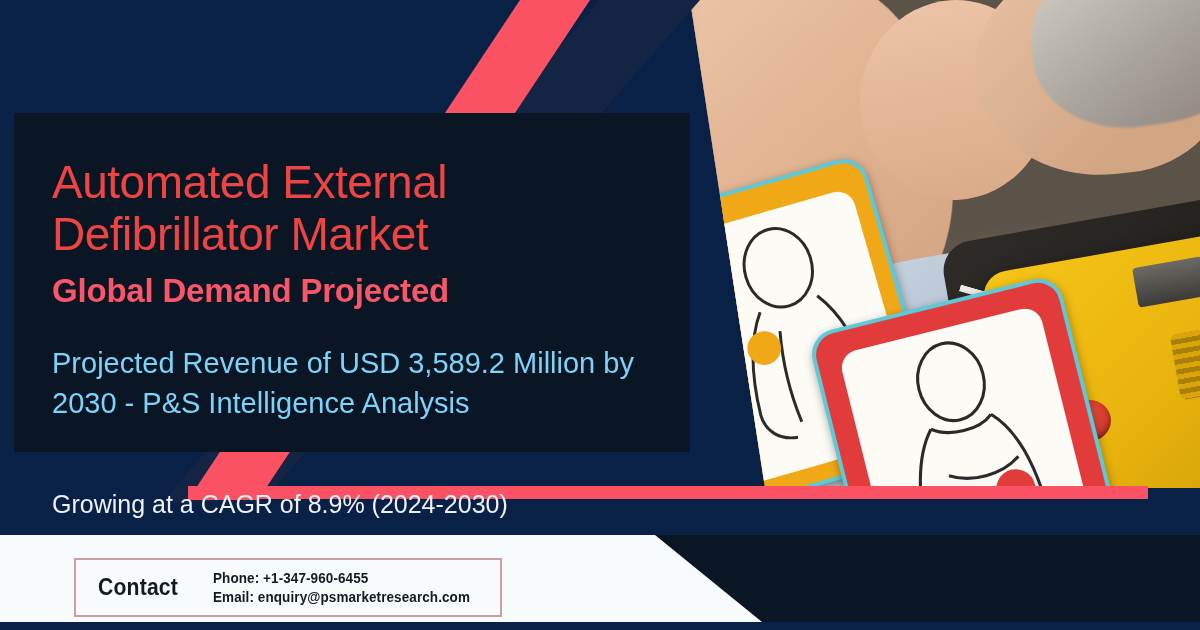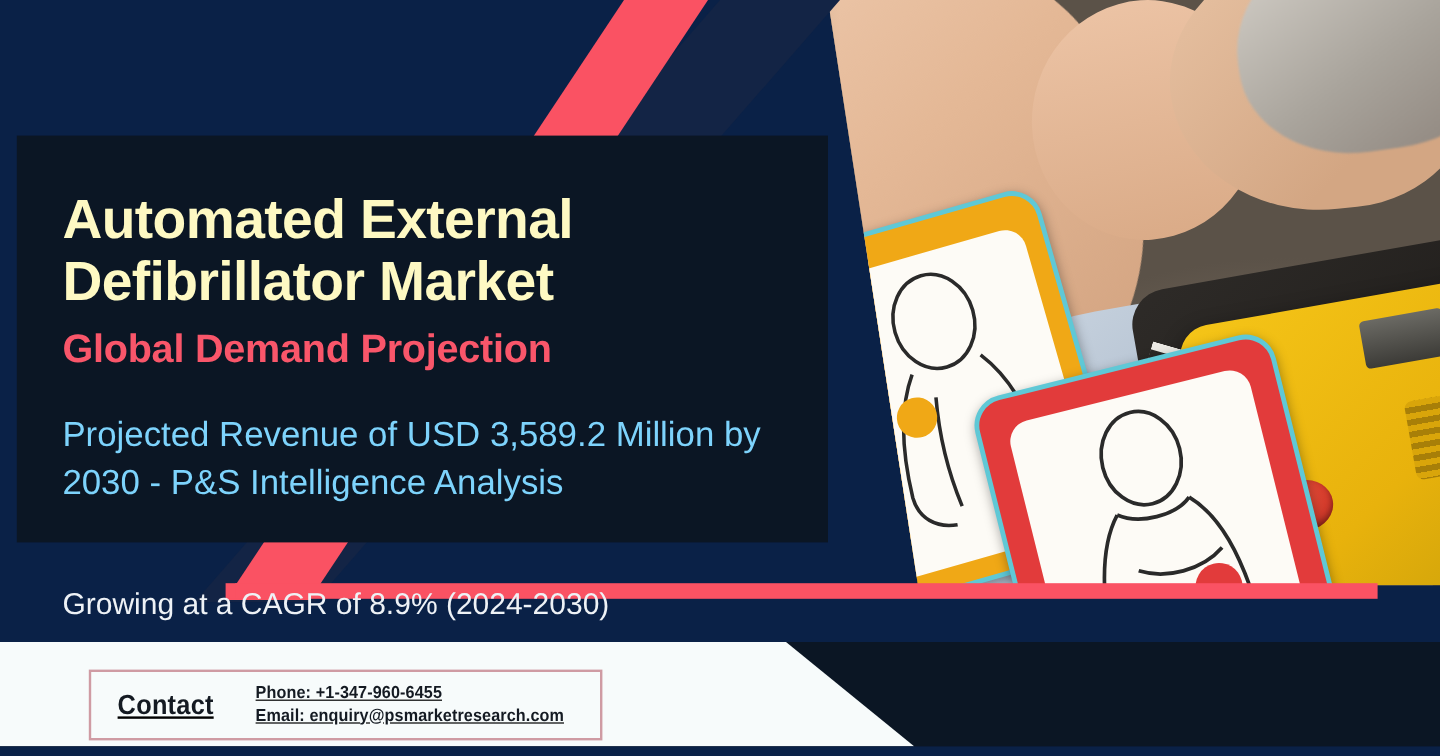--- a/index.html
+++ b/index.html
@@ -111,22 +111,22 @@
 
   
   .panel{
     position:absolute;left:14px;top:113px;width:676px;height:339px;
     background:#0b1624;
   }
 
   
   .headline{
     position:absolute;left:52px;top:125px;width:600px;
-    color:#fef9c3;font-size:46px;line-height:1.14;
-    font-weight:700;letter-spacing:-.5px;
+    color:#ef4444;font-size:46px;line-height:1.14;
+    font-weight:400;letter-spacing:-.5px;
   }
   .headline .l2{display:block;}
   .subhead{
     position:absolute;left:52px;top:272px;width:620px;
     color:#f9566a;font-size:33px;font-weight:700;letter-spacing:-.2px;
   }
   .detail{
     position:absolute;left:52px;top:343px;width:650px;
     color:#7dd3fc;font-size:29px;line-height:1.38;font-weight:400;
   }
@@ -144,21 +144,21 @@
     position:absolute;left:0;top:0;width:1000px;height:95px;
     background:#f7fbfb;
     clip-path:polygon(0 0, 655px 0, 762px 87px, 0 87px);
   }
   .footer-rule{
     position:absolute;left:0;top:87px;width:1200px;height:8px;background:#0a2147;
   }
   .contact-box{
     position:absolute;left:74px;top:558px;width:424px;height:55px;
     border:2px solid #cf9ba3;background:transparent;
-    display:flex;align-items:center;text-decoration:underline;
+    display:flex;align-items:center;
   }
   .contact-label{
     font-family:"Liberation Sans Narrow","Liberation Sans",sans-serif;
     font-weight:700;font-size:23px;color:#141a22;
     margin-left:22px;letter-spacing:.2px;
     transform:scaleX(.92);transform-origin:left center;
   }
   .contact-lines{
     margin-left:28px;line-height:1.28;
   }
@@ -231,21 +231,21 @@
   <div class="coral-rule-cap"></div>
   <div class="coral-rule"></div>
 
   <div class="panel"></div>
 
   <h1 class="headline">
     <span>Automated External</span>
     <span class="l2">Defibrillator Market</span>
   </h1>
 
-  <div class="subhead">Global Demand Projection</div>
+  <div class="subhead">Global Demand Projected</div>
 
   <div class="detail">
     <span>Projected Revenue of  USD 3,589.2 Million by</span>
     <span>2030 - P&amp;S Intelligence Analysis</span>
   </div>
 
   <div class="cagr">Growing at a CAGR of 8.9% (2024-2030)</div>
 
   <div class="footer">
     <div class="footer-white"></div>

